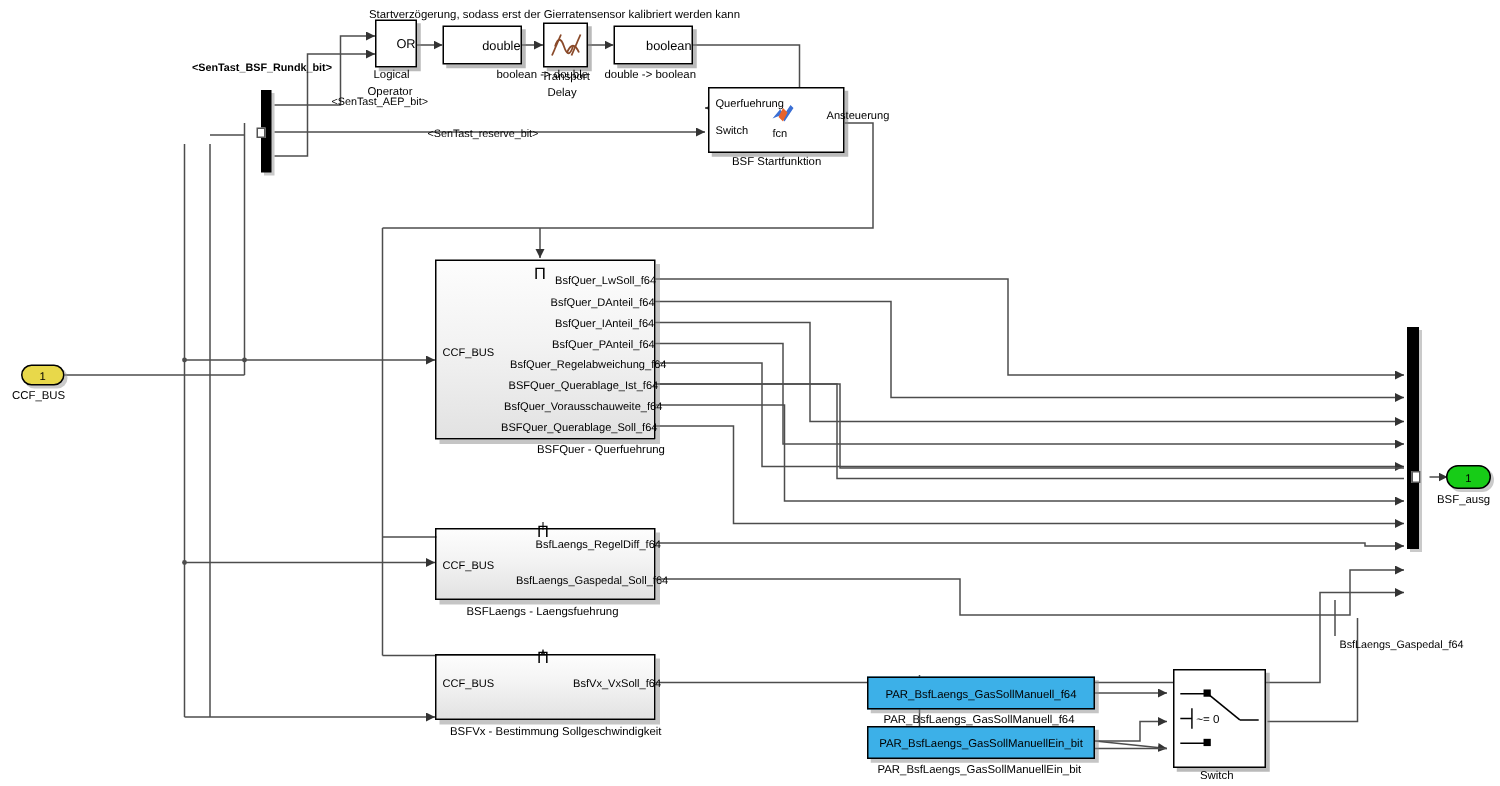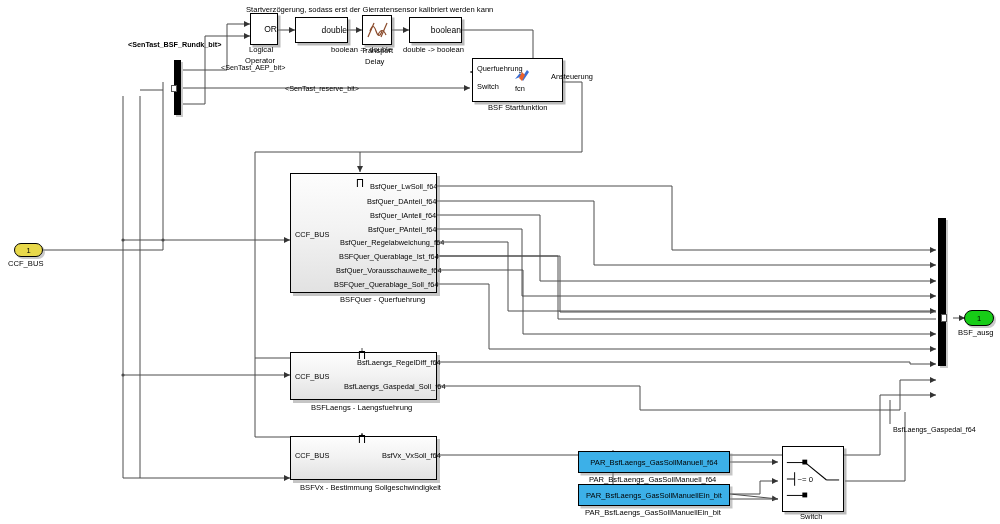--- a/index.html
+++ b/index.html
@@ -263,21 +263,21 @@
 
   <div class="portlbl" style="left:370px; top:182px;">BsfQuer_LwSoll_f64</div>
   <div class="portlbl" style="left:367px; top:197px;">BsfQuer_DAnteil_f64</div>
   <div class="portlbl" style="left:370px; top:211px;">BsfQuer_IAnteil_f64</div>
   <div class="portlbl" style="left:368px; top:225px;">BsfQuer_PAnteil_f64</div>
   <div class="portlbl" style="left:340px; top:238px;">BsfQuer_Regelabweichung_f64</div>
   <div class="portlbl" style="left:339px; top:252px;">BSFQuer_Querablage_Ist_f64</div>
   <div class="portlbl" style="left:336px; top:266px;">BsfQuer_Vorausschauweite_f64</div>
   <div class="portlbl" style="left:334px; top:280px;">BSFQuer_Querablage_Soll_f64</div>
 
-  <div class="caption" style="left:303px; top:295px;padding-left:37px;">BSFQuer - Querfuehrung</div>
+  <div class="caption" style="left:321px; top:295px;padding-left:37px;">BSFQuer - Querfuehrung</div>
 
   <div class="subsys" style="left:290px; top:352px; width:147px; height:48px;"></div>
   <div class="trigicon" style="left:358px; top:350px;">Π</div>
   <div class="portlbl" style="left:295px; top:372px;">CCF_BUS</div>
   <div class="portlbl" style="left:357px; top:358px;">BsfLaengs_RegelDiff_f64</div>
   <div class="portlbl" style="left:344px; top:382px;">BsfLaengs_Gaspedal_Soll_f64</div>
   <div class="caption" style="left:311px; top:403px;">BSFLaengs - Laengsfuehrung</div>
 
   <div class="subsys" style="left:290px; top:436px; width:147px; height:44px;"></div>
   <div class="trigicon" style="left:358px; top:434px;">Π</div>

